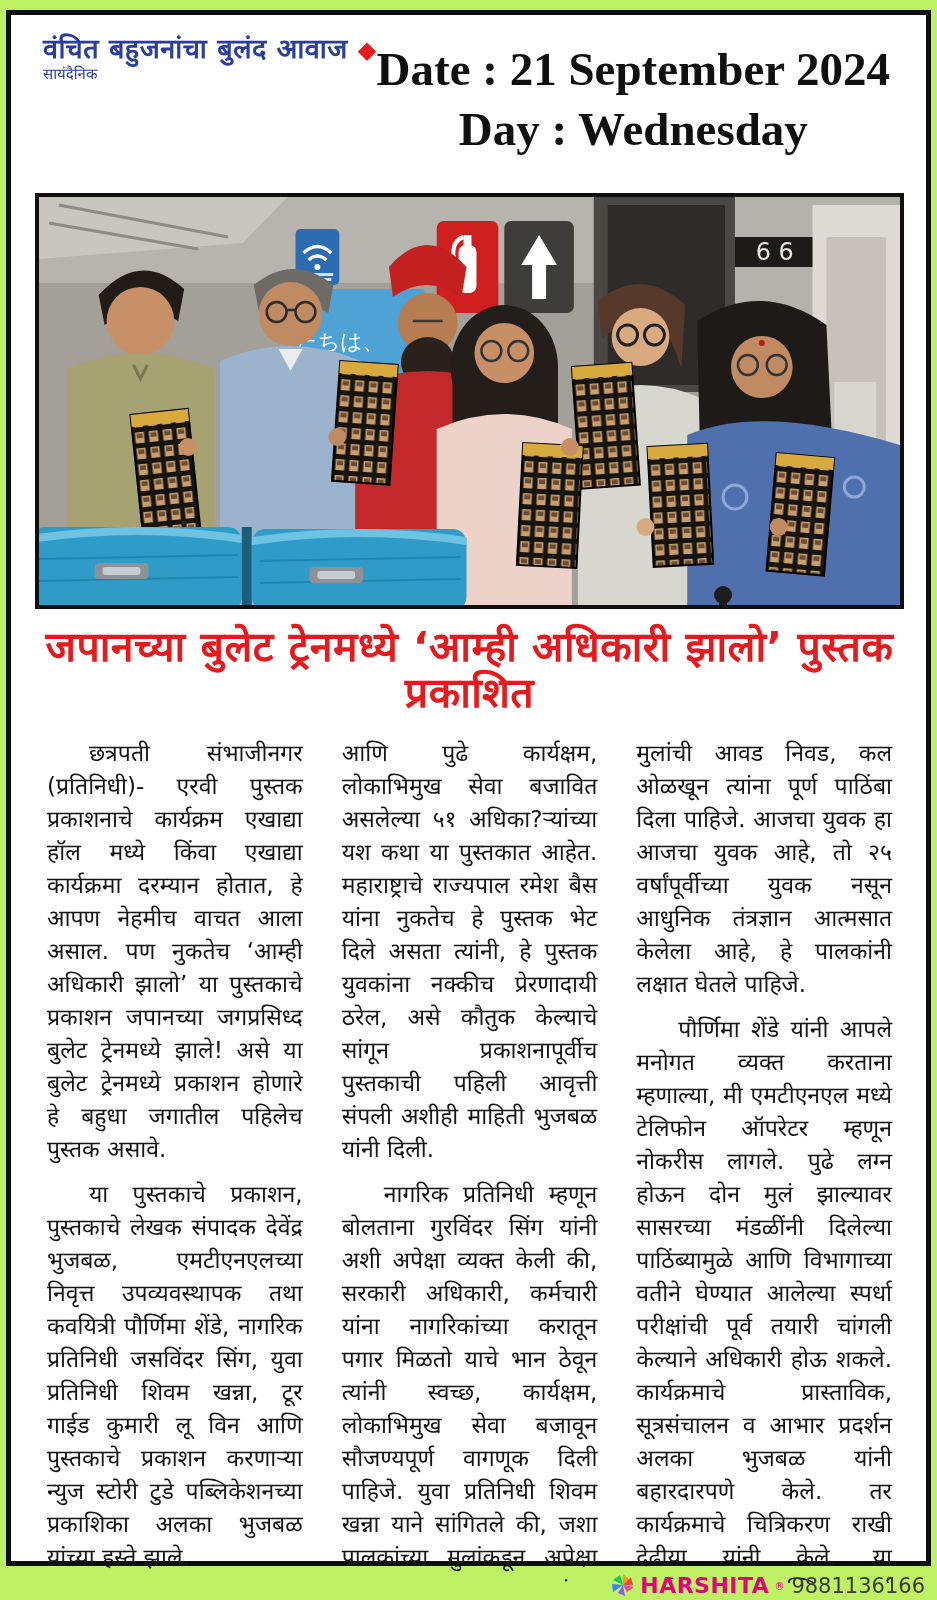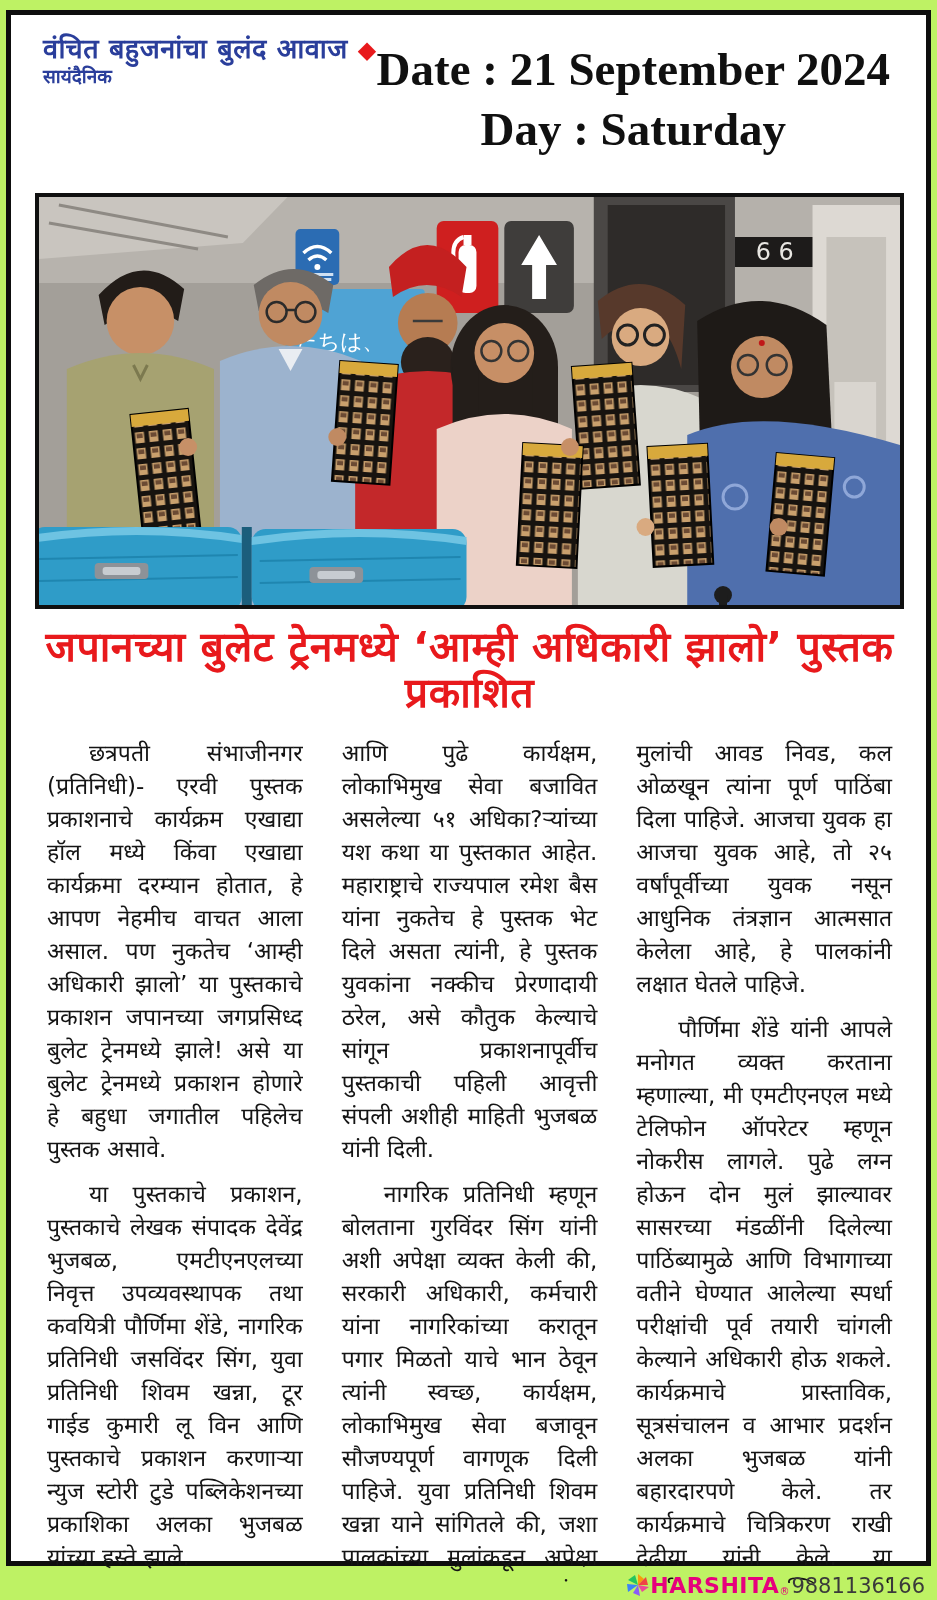--- a/index.html
+++ b/index.html
@@ -3,56 +3,56 @@
 <meta charset="utf-8">
 <style>
   html,body{margin:0;padding:0;background:#ffffff;}
   .page{position:relative;width:937px;height:1600px;background:#bef264;font-family:"DejaVu Sans",sans-serif;overflow:hidden;}
   .frame{position:absolute;left:6px;top:10px;width:925px;height:1556px;border:5px solid #0e0e0e;background:#ffffff;box-sizing:border-box;padding:14px 22px 8px 24px;}
   
   .mast{display:flex;justify-content:space-between;align-items:flex-start;height:158px;}
   .mast-left{padding-left:8px;}
   .tagline{font-size:27px;font-weight:bold;color:#2a3e9b;letter-spacing:.5px;}
   .diamond{color:#e8191c;font-size:24px;margin-left:10px;}
-  .subtitle{font-size:19px;font-weight:bold;color:#2a3e9b;margin-top:-3px;}
+  .subtitle{font-size:15px;font-weight:normal;color:#2a3e9b;margin-top:-3px;}
   .mast-title{font-size:97px;font-weight:bold;color:#e8191c;line-height:.92;letter-spacing:3px;margin-top:-4px;}
   .mast-right{text-align:center;font-family:"Liberation Serif",serif;font-weight:bold;font-size:47px;line-height:1.28;color:#101010;padding:10px 14px 0 0;}
   
   .photo-wrap{margin-top:6px;border:4px solid #101010;height:408px;background:#a39f99;overflow:hidden;}
   .photo-wrap svg{display:block;width:100%;height:100%;}
   
   .headline{color:#e8191c;font-weight:bold;font-size:41px;line-height:1.12;text-align:center;margin:16px 0 8px 0;letter-spacing:.5px;}
   
   .columns{display:flex;gap:15px;height:858px;overflow:hidden;margin-top:4px;}
   .col{flex:1;text-align:justify;font-size:23px;line-height:33px;color:#141414;}
   .col p{margin:12px;text-indent:42px;}
   .col p.cont{text-indent:0;}
   
-  .footer{position:absolute;right:12px;bottom:3px;display:flex;align-items:flex-end;}
+  .footer{position:absolute;right:12px;bottom:3px;display:flex;align-items:center;gap:5px;}
   .brand{color:#e6007d;font-weight:bold;font-size:22px;letter-spacing:.5px;line-height:1;}
   .tm{color:#e6007d;font-size:10px;line-height:1;margin-top:1px;}
   .phone{color:#3a3a3a;font-size:21px;line-height:1;margin-left:2px;}
   .pinwheel{width:24px;height:24px;margin-top:-2px;}
 </style>
 </head>
 <body>
 
 <div class="page">
   <div class="frame">
 
     <div class="mast">
       <div class="mast-left">
         <div>
           <span class="tagline">वंचित बहुजनांचा बुलंद आवाज</span><span class="diamond">◆</span>
         </div>
         <div class="subtitle">सायंदैनिक</div>
       </div>
       <div class="mast-right">
         <div>Date : 21 September 2024</div>
-        <div>Day : Saturday</div>
+        <div>Day : Wednesday</div>
       </div>
     </div>
 
     <div class="photo-wrap">
       <svg viewBox="0 0 866 408" preserveAspectRatio="none">
         <defs>
           <pattern id="bgrid" width="14" height="16" patternUnits="userSpaceOnUse">
             <rect width="14" height="16" fill="#17130f"></rect>
             <rect x="2.5" y="2" width="9" height="11" fill="#c9a06d"></rect>
             <rect x="4" y="3.5" width="6" height="4.5" fill="#6b4a33"></rect>

